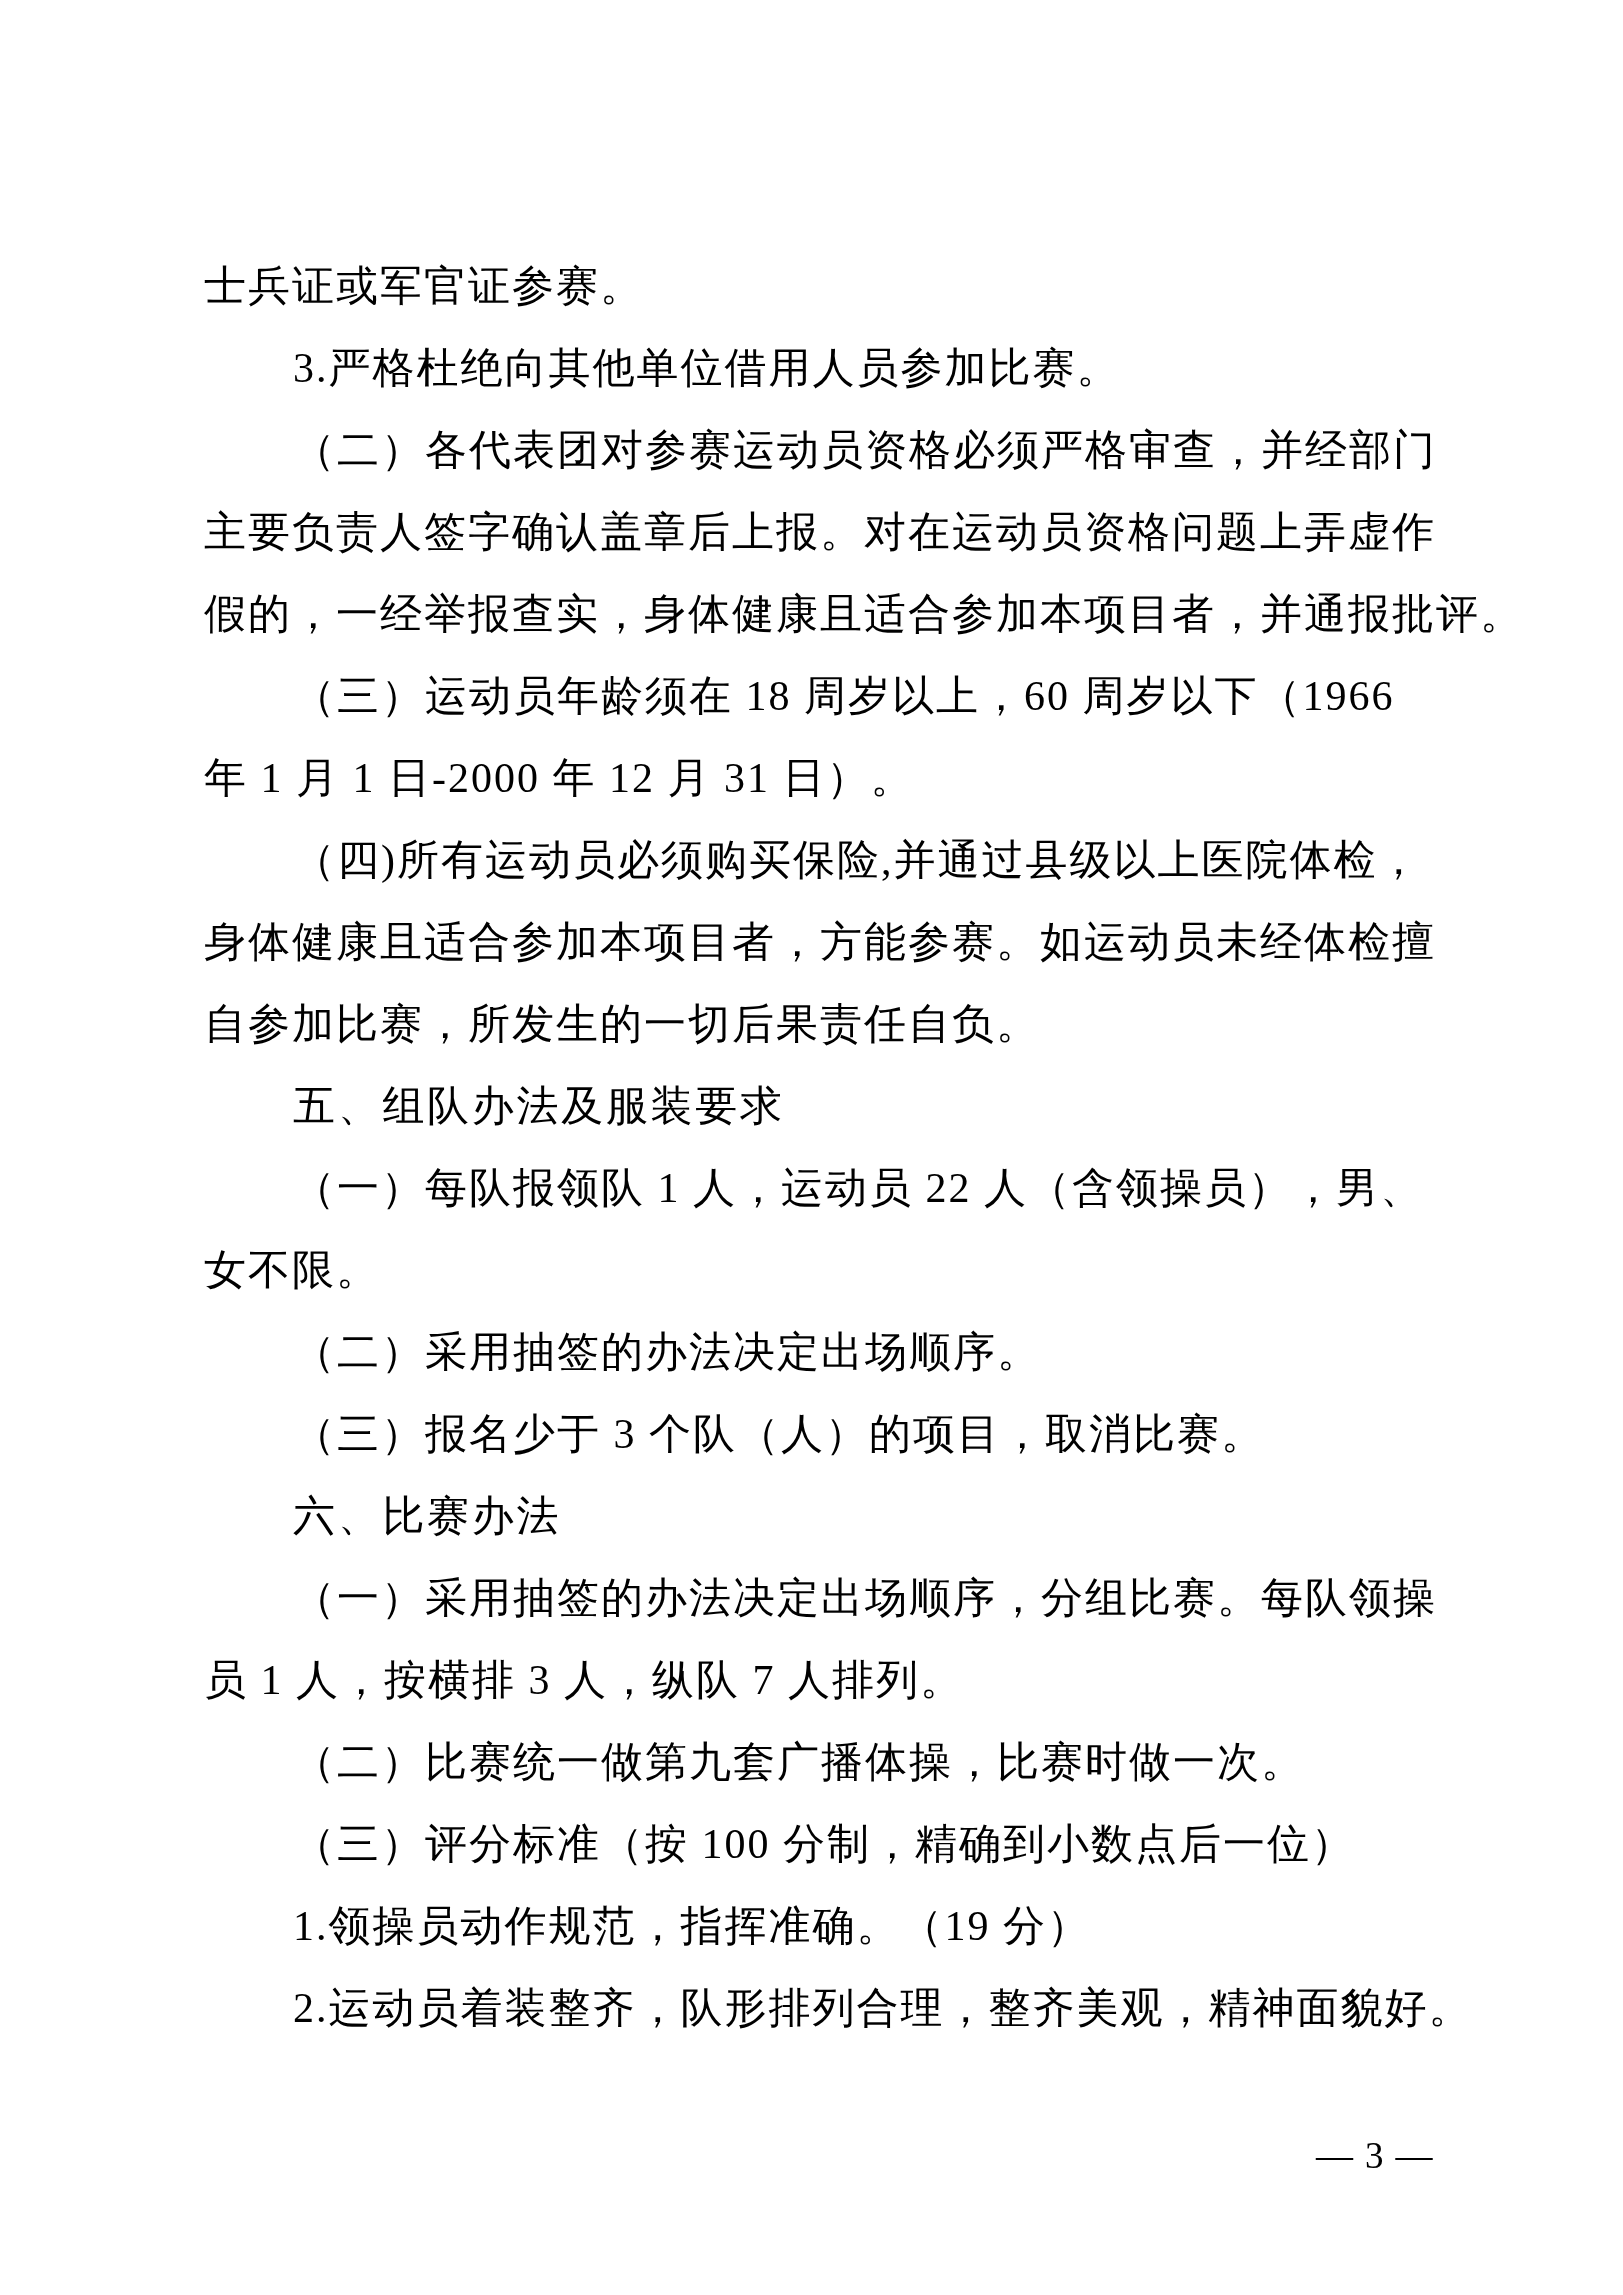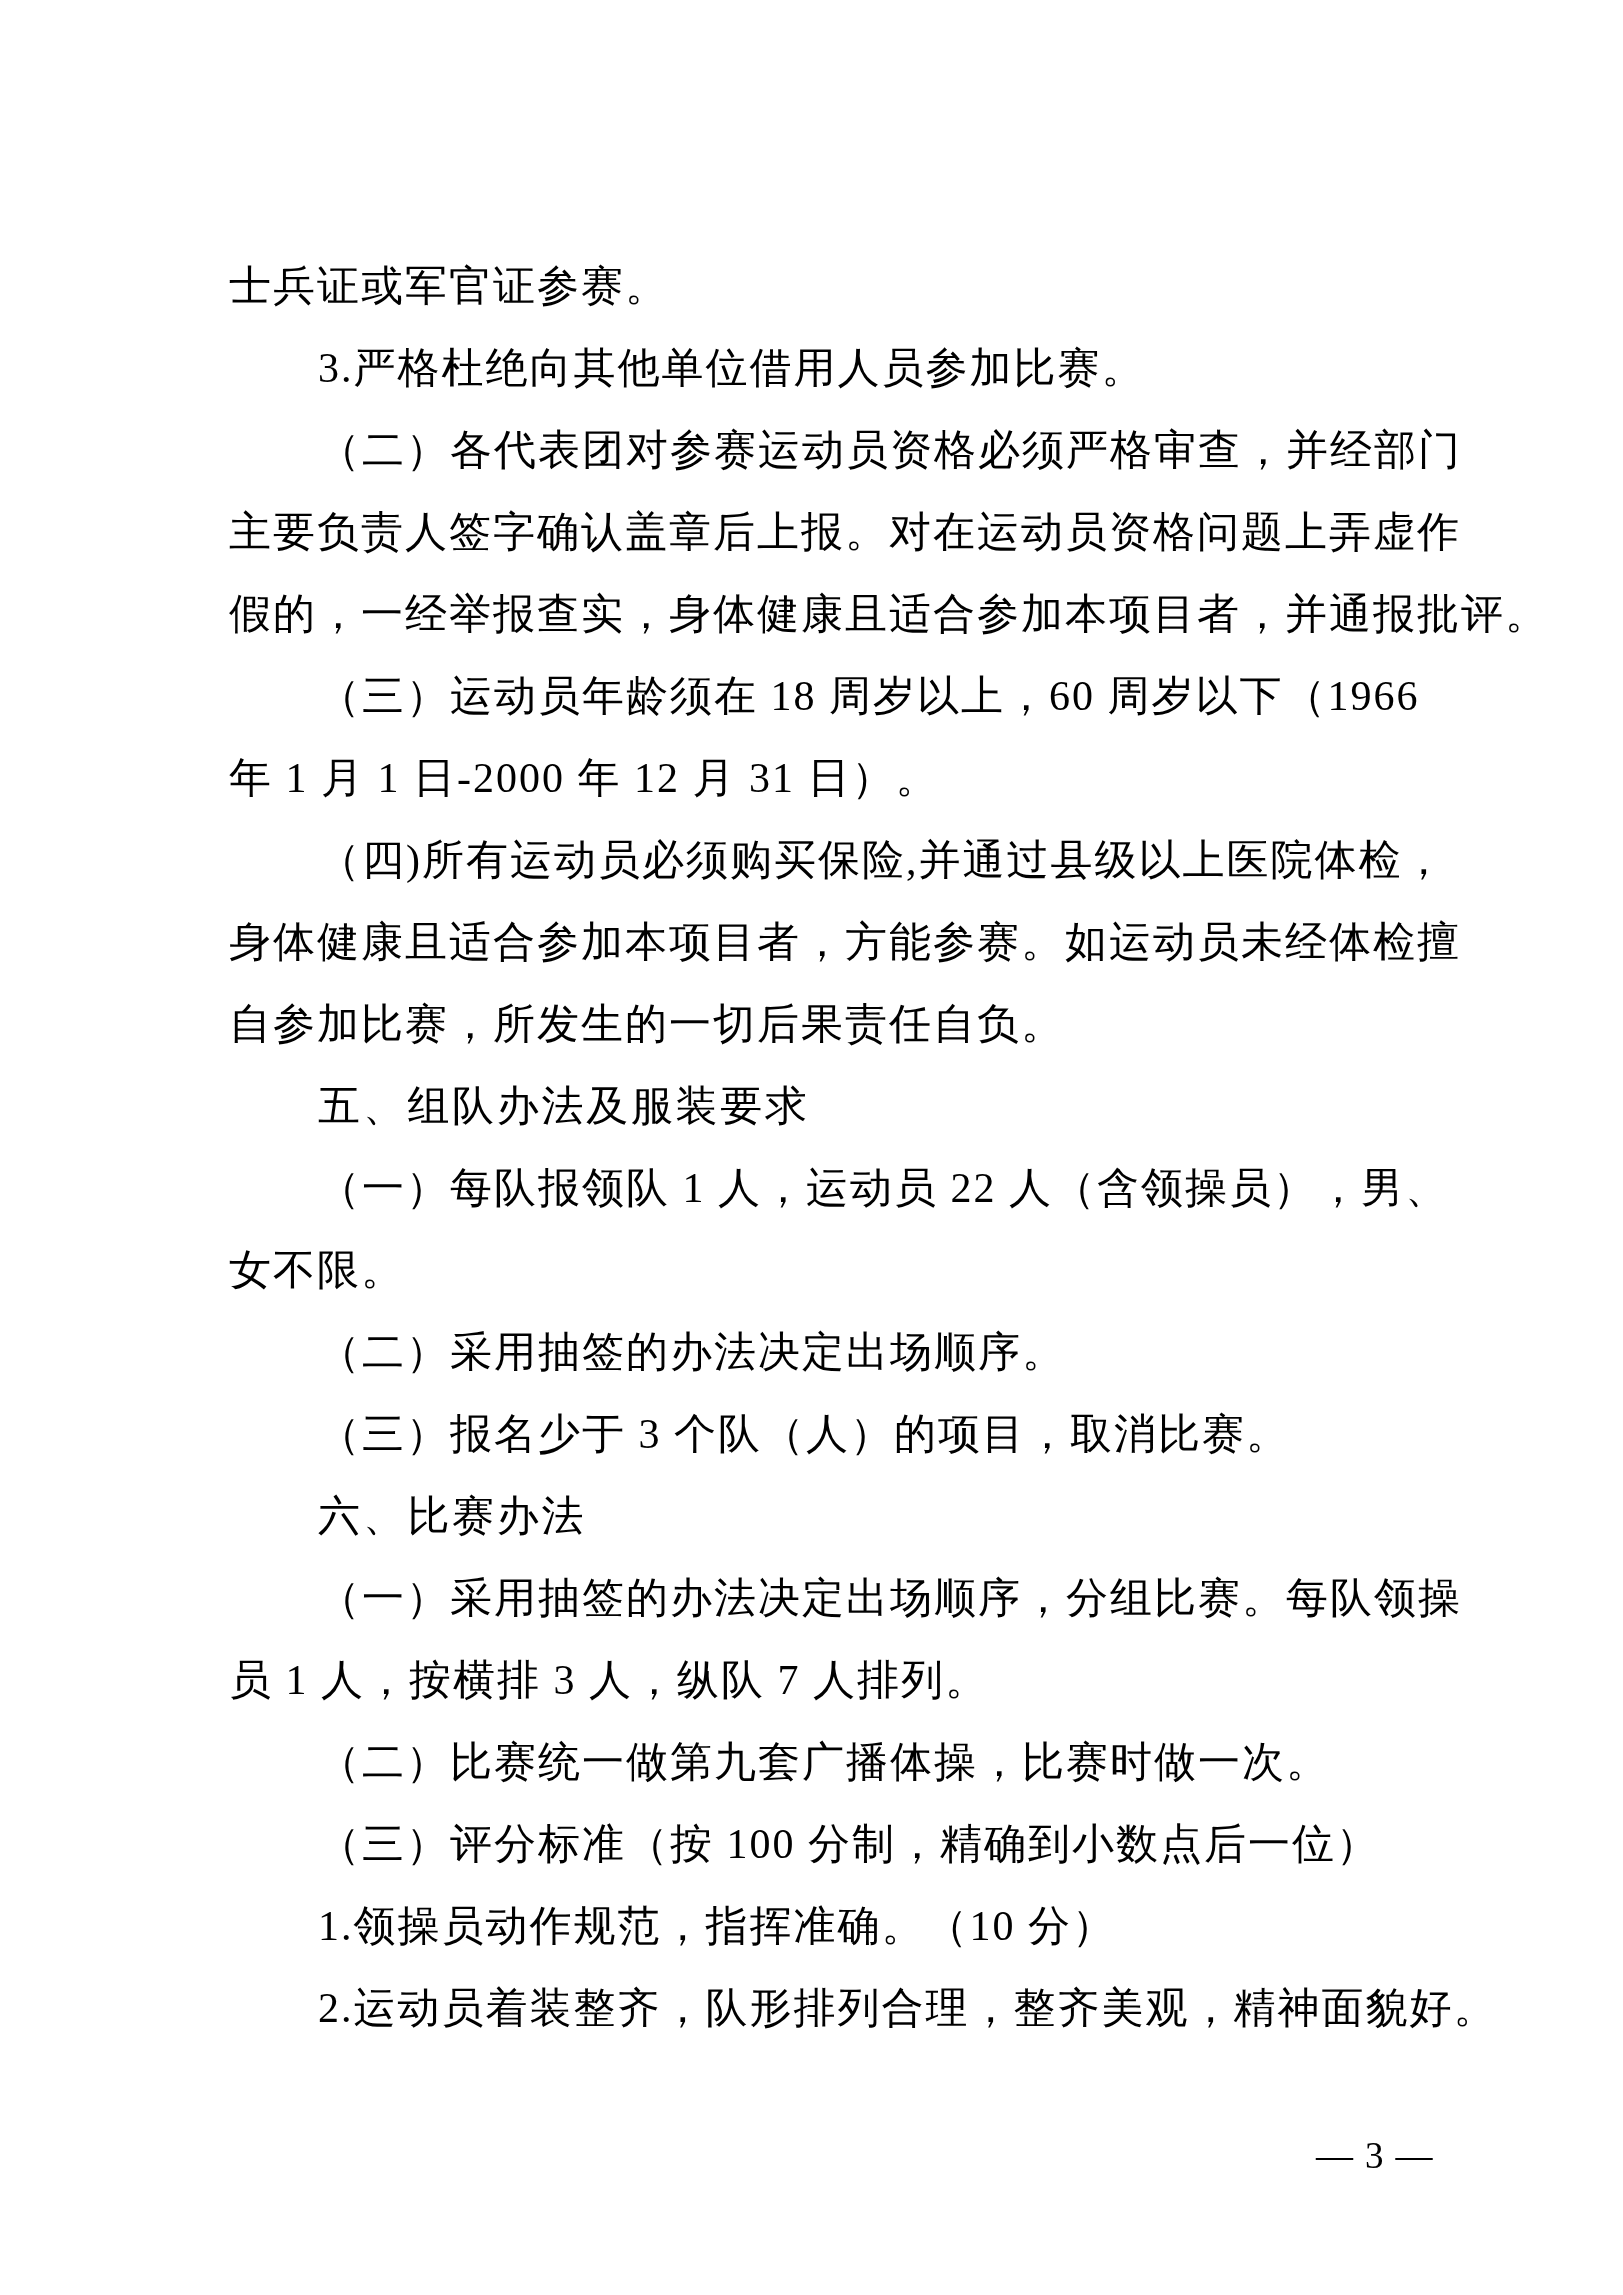--- a/index.html
+++ b/index.html
@@ -6,21 +6,21 @@
   body {
     width: 1623px;
     height: 2295px;
     background: #ffffff;
     position: relative;
     color: #000000;
     font-family: "Liberation Serif", "DejaVu Serif", serif;
   }
   .doc {
     position: absolute;
-    left: 229px;
+    left: 204px;
     top: 245px;
     width: 1207px;
   }
   .line {
     font-size: 42px;
     line-height: 82px;
     height: 82px;
     letter-spacing: 2px;
     white-space: nowrap;
   }
@@ -56,18 +56,18 @@
   <div class="line ind heading">五、组队办法及服装要求</div>
   <div class="line ind">（一）每队报领队 1 人，运动员 22 人（含领操员），男、</div>
   <div class="line">女不限。</div>
   <div class="line ind">（二）采用抽签的办法决定出场顺序。</div>
   <div class="line ind">（三）报名少于 3 个队（人）的项目，取消比赛。</div>
   <div class="line ind heading">六、比赛办法</div>
   <div class="line ind">（一）采用抽签的办法决定出场顺序，分组比赛。每队领操</div>
   <div class="line">员 1 人，按横排 3 人，纵队 7 人排列。</div>
   <div class="line ind">（二）比赛统一做第九套广播体操，比赛时做一次。</div>
   <div class="line ind">（三）评分标准（按 100 分制，精确到小数点后一位）</div>
-  <div class="line ind">1.领操员动作规范，指挥准确。（10 分）</div>
+  <div class="line ind">1.领操员动作规范，指挥准确。（19 分）</div>
   <div class="line ind">2.运动员着装整齐，队形排列合理，整齐美观，精神面貌好。</div>
 </div>
 
 <div class="page-number">— 3 —</div>
 
 
 </body></html>

